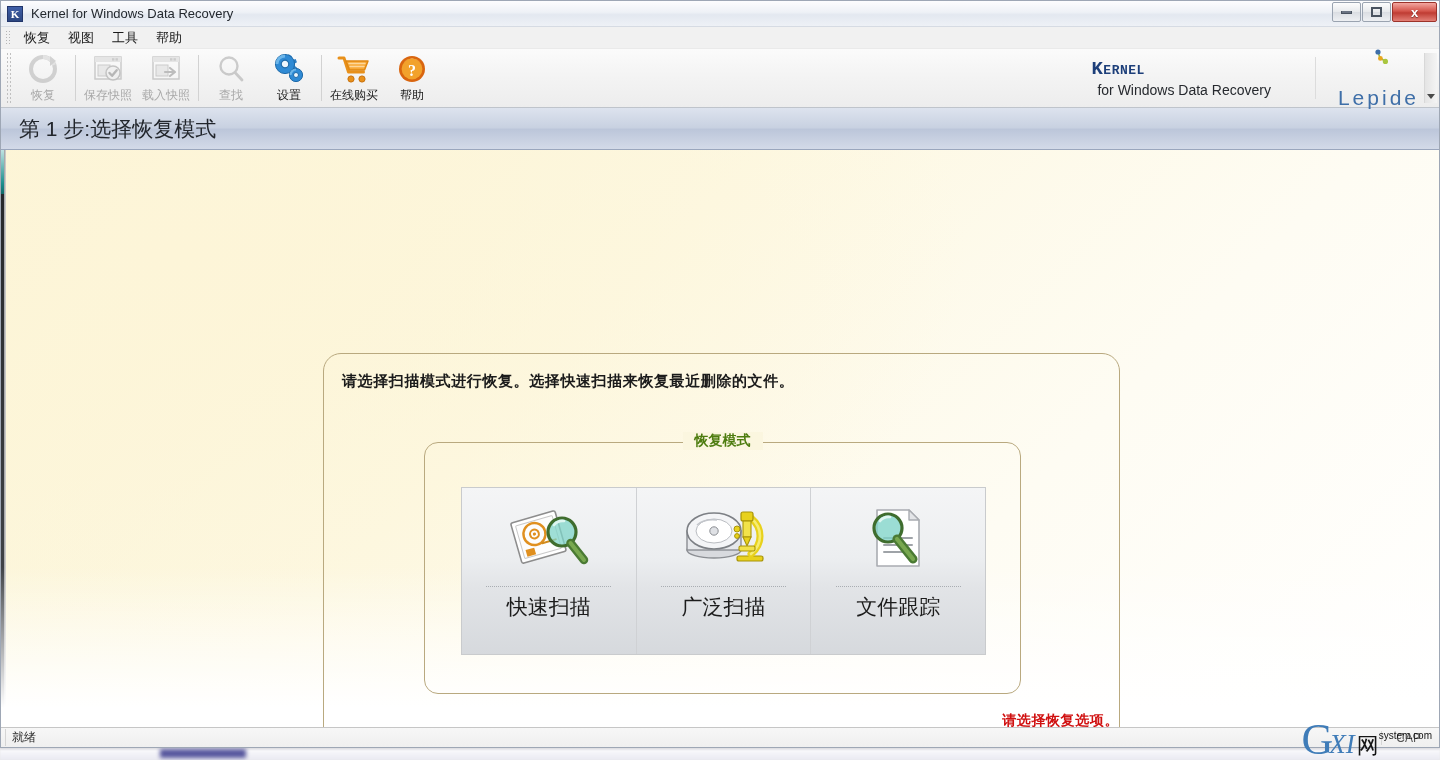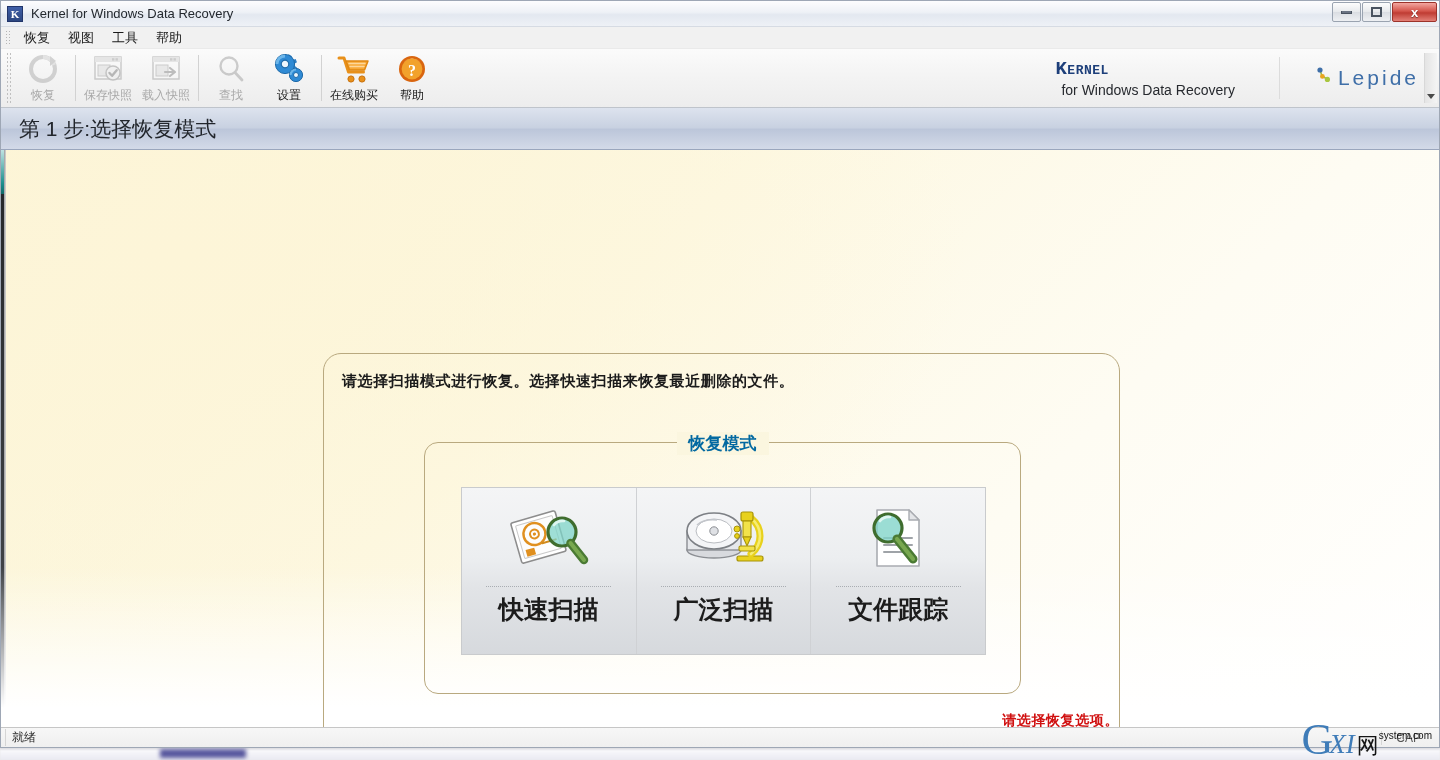--- a/index.html
+++ b/index.html
@@ -142,21 +142,21 @@
   .kernel-brand { text-align: left; padding-right: 44px; }
   .kernel-word {
     font-family: Liberation Mono, monospace;
     font-size: 19px; color: #1d3f7a; letter-spacing: .5px;
     font-variant: small-caps; font-weight: bold; line-height: 1; margin-left: 12px;
   }
   .kernel-sub {
     font-size: 14px; color: #26292e; margin-top: 4px; margin-left: 18px; line-height: 1;
   }
   .brand-div { width: 1px; align-self: stretch; background: #dcdcdc; margin: 8px 22px 8px 0; }
-  .lepide { display: flex; flex-direction: row; align-items: flex-start; }
+  .lepide { display: flex; flex-direction: column; align-items: center; gap: 16px; }
   .lepide-word {
     font-size: 21px; color: #3f6fa8; letter-spacing: 3px;
     font-family: "Liberation Sans", sans-serif; line-height: 1;
   }
 
   
   .step-banner {
     height: 42px; flex: 0 0 42px;
     background: linear-gradient(180deg,#dde3ee 0%,#c8d1e1 48%,#bcc6da 52%,#d3dae8 100%);
     border-bottom: 1px solid #9aa6bd;
@@ -208,21 +208,21 @@
   
   .groupbox {
     position: absolute; left: 100px; top: 88px;
     width: 597px; height: 252px;
     border: 1px solid #b9a97f;
     border-radius: 14px;
   }
   .gb-legend {
     position: absolute; top: -11px; left: 50%; transform: translateX(-50%);
     padding: 0 12px;
-    font-size: 17px; font-weight: bold; color: #0369a1;
+    font-size: 14px; font-weight: bold; color: #4d7c0f;
     background: #fbf6df;
     white-space: nowrap;
   }
   .tiles {
     position: absolute; left: 36px; top: 44px;
     width: 525px; height: 168px;
     display: flex;
     border: 1px solid #c9cbcd;
     background: #e9eaec;
   }
@@ -231,23 +231,22 @@
     background: linear-gradient(180deg,#f4f5f6 0%,#eceef0 42%,#e2e4e7 60%,#d6d9dd 100%);
     display: flex; flex-direction: column; align-items: center;
     border-right: 1px solid #cfd1d4;
   }
   .tile:last-child { border-right: none; }
   .tile-icon { height: 92px; display: flex; align-items: center; justify-content: center; margin-top: 4px; }
   .tile-divider {
     width: 72%; height: 0; border-top: 1px dotted #a9adb2; margin: 2px 0 6px;
   }
   .tile-label {
-    font-size: 25px; color: #1c1c1c;
+    font-size: 21px; color: #1c1c1c;
     font-family: "Liberation Sans", sans-serif;
-    font-weight: bold;
   }
 
   .warning {
     position: absolute; left: 0; right: 0; top: 358px;
     text-align: right;
     font-size: 14px; font-weight: bold; color: #d01010;
     letter-spacing: .6px;
   }
 
   

